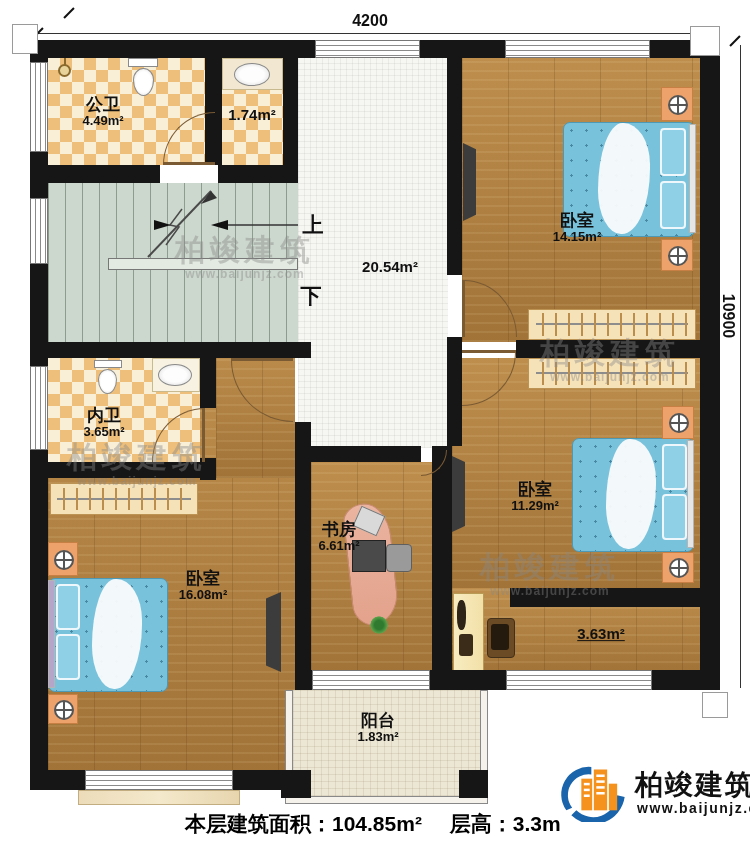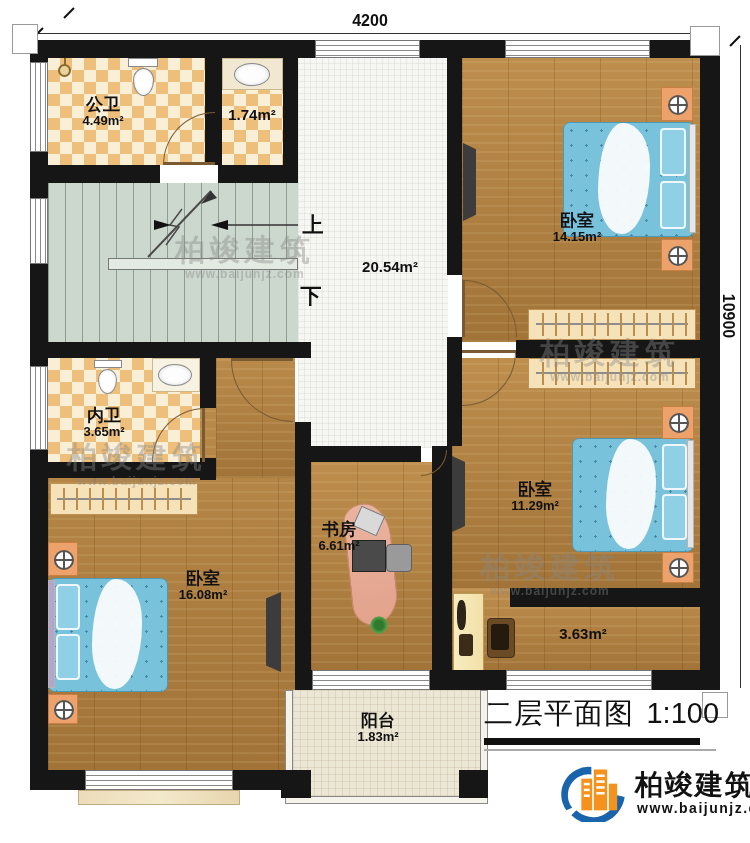--- a/index.html
+++ b/index.html
@@ -232,21 +232,21 @@
     <div class="ra">11.29m²</div>
   </div>
   <div class="room-label" style="left:203px;top:586px;">
     <div class="rn">卧室</div>
     <div class="ra">16.08m²</div>
   </div>
   <div class="room-label" style="left:339px;top:537px;">
     <div class="rn">书房</div>
     <div class="ra">6.61m²</div>
   </div>
-  <div class="room-label" style="left:583px;top:634px;">
+  <div class="room-label" style="left:601px;top:634px;text-decoration:underline;">
     <div class="ra big">3.63m²</div>
   </div>
   <div class="room-label" style="left:378px;top:728px;">
     <div class="rn">阳台</div>
     <div class="ra">1.83m²</div>
   </div>
 
   <div class="wm" style="left:130px;top:235px;width:230px;">
     <div class="wm-big">柏竣建筑</div>
     <div class="wm-url">www.baijunjz.com</div>
@@ -269,27 +269,25 @@
   <div class="tick" style="left:705px;top:32px;"></div>
   <div class="tick" style="left:62px;top:12px;"></div>
   <div class="tick" style="left:728px;top:40px;"></div>
   <div class="room-label" style="left:370px;top:21px;font-size:16px;">4200</div>
   <div class="dimline" style="left:740px;top:45px;width:1px;height:643px;"></div>
   <div class="room-label" style="left:728px;top:316px;font-size:16px;transform:translate(-50%,-50%) rotate(90deg);">10900</div>
   <div class="extblock" style="left:12px;top:24px;width:26px;height:30px;"></div>
   <div class="extblock" style="left:690px;top:26px;width:30px;height:30px;"></div>
   <div class="extblock" style="left:702px;top:692px;width:26px;height:26px;"></div>
 
-  <div class="a" style="left:484px;top:694px;width:236px;color:#111;">
-    <span style="font-size:29px;letter-spacing:1px;">二层平面图</span>
-    <span style="font-size:29px;margin-left:8px;">1:100</span>
-    <div style="margin-top:4px;width:216px;height:7px;background:#111;"></div>
-    <div style="margin-top:4px;width:232px;height:2px;background:#aaa;"></div>
-  </div>
-
+
+  <div class="a" style="left:185px;top:810px;width:420px;color:#000;font-size:21px;font-weight:600;white-space:nowrap;">
+    <span>本层建筑面积：104.85m²</span>
+    <span style="margin-left:22px;">层高：3.3m</span>
+  </div>
 
   <div class="a" style="left:545px;top:760px;width:200px;height:64px;">
     <svg width="86" height="60" viewBox="0 0 100 72" style="position:absolute;left:0;top:2px;">
       <path d="M24 58 A33 33 0 0 1 54 6 L54 15 A25 25 0 0 0 31 55 Z" fill="#1964ab"></path>
       <path d="M30 64 A38 38 0 0 0 94 42 L85 40 A29 29 0 0 1 36 58 Z" fill="#1964ab"></path>
       <rect x="42" y="20" width="13" height="38" fill="#f5921e"></rect>
       <rect x="57" y="9" width="16" height="49" fill="#f5921e"></rect>
       <rect x="75" y="26" width="10" height="32" fill="#f5921e"></rect>
       <rect x="45" y="25" width="7" height="3" fill="#fff"></rect>
         <rect x="45" y="32" width="7" height="3" fill="#fff"></rect>

